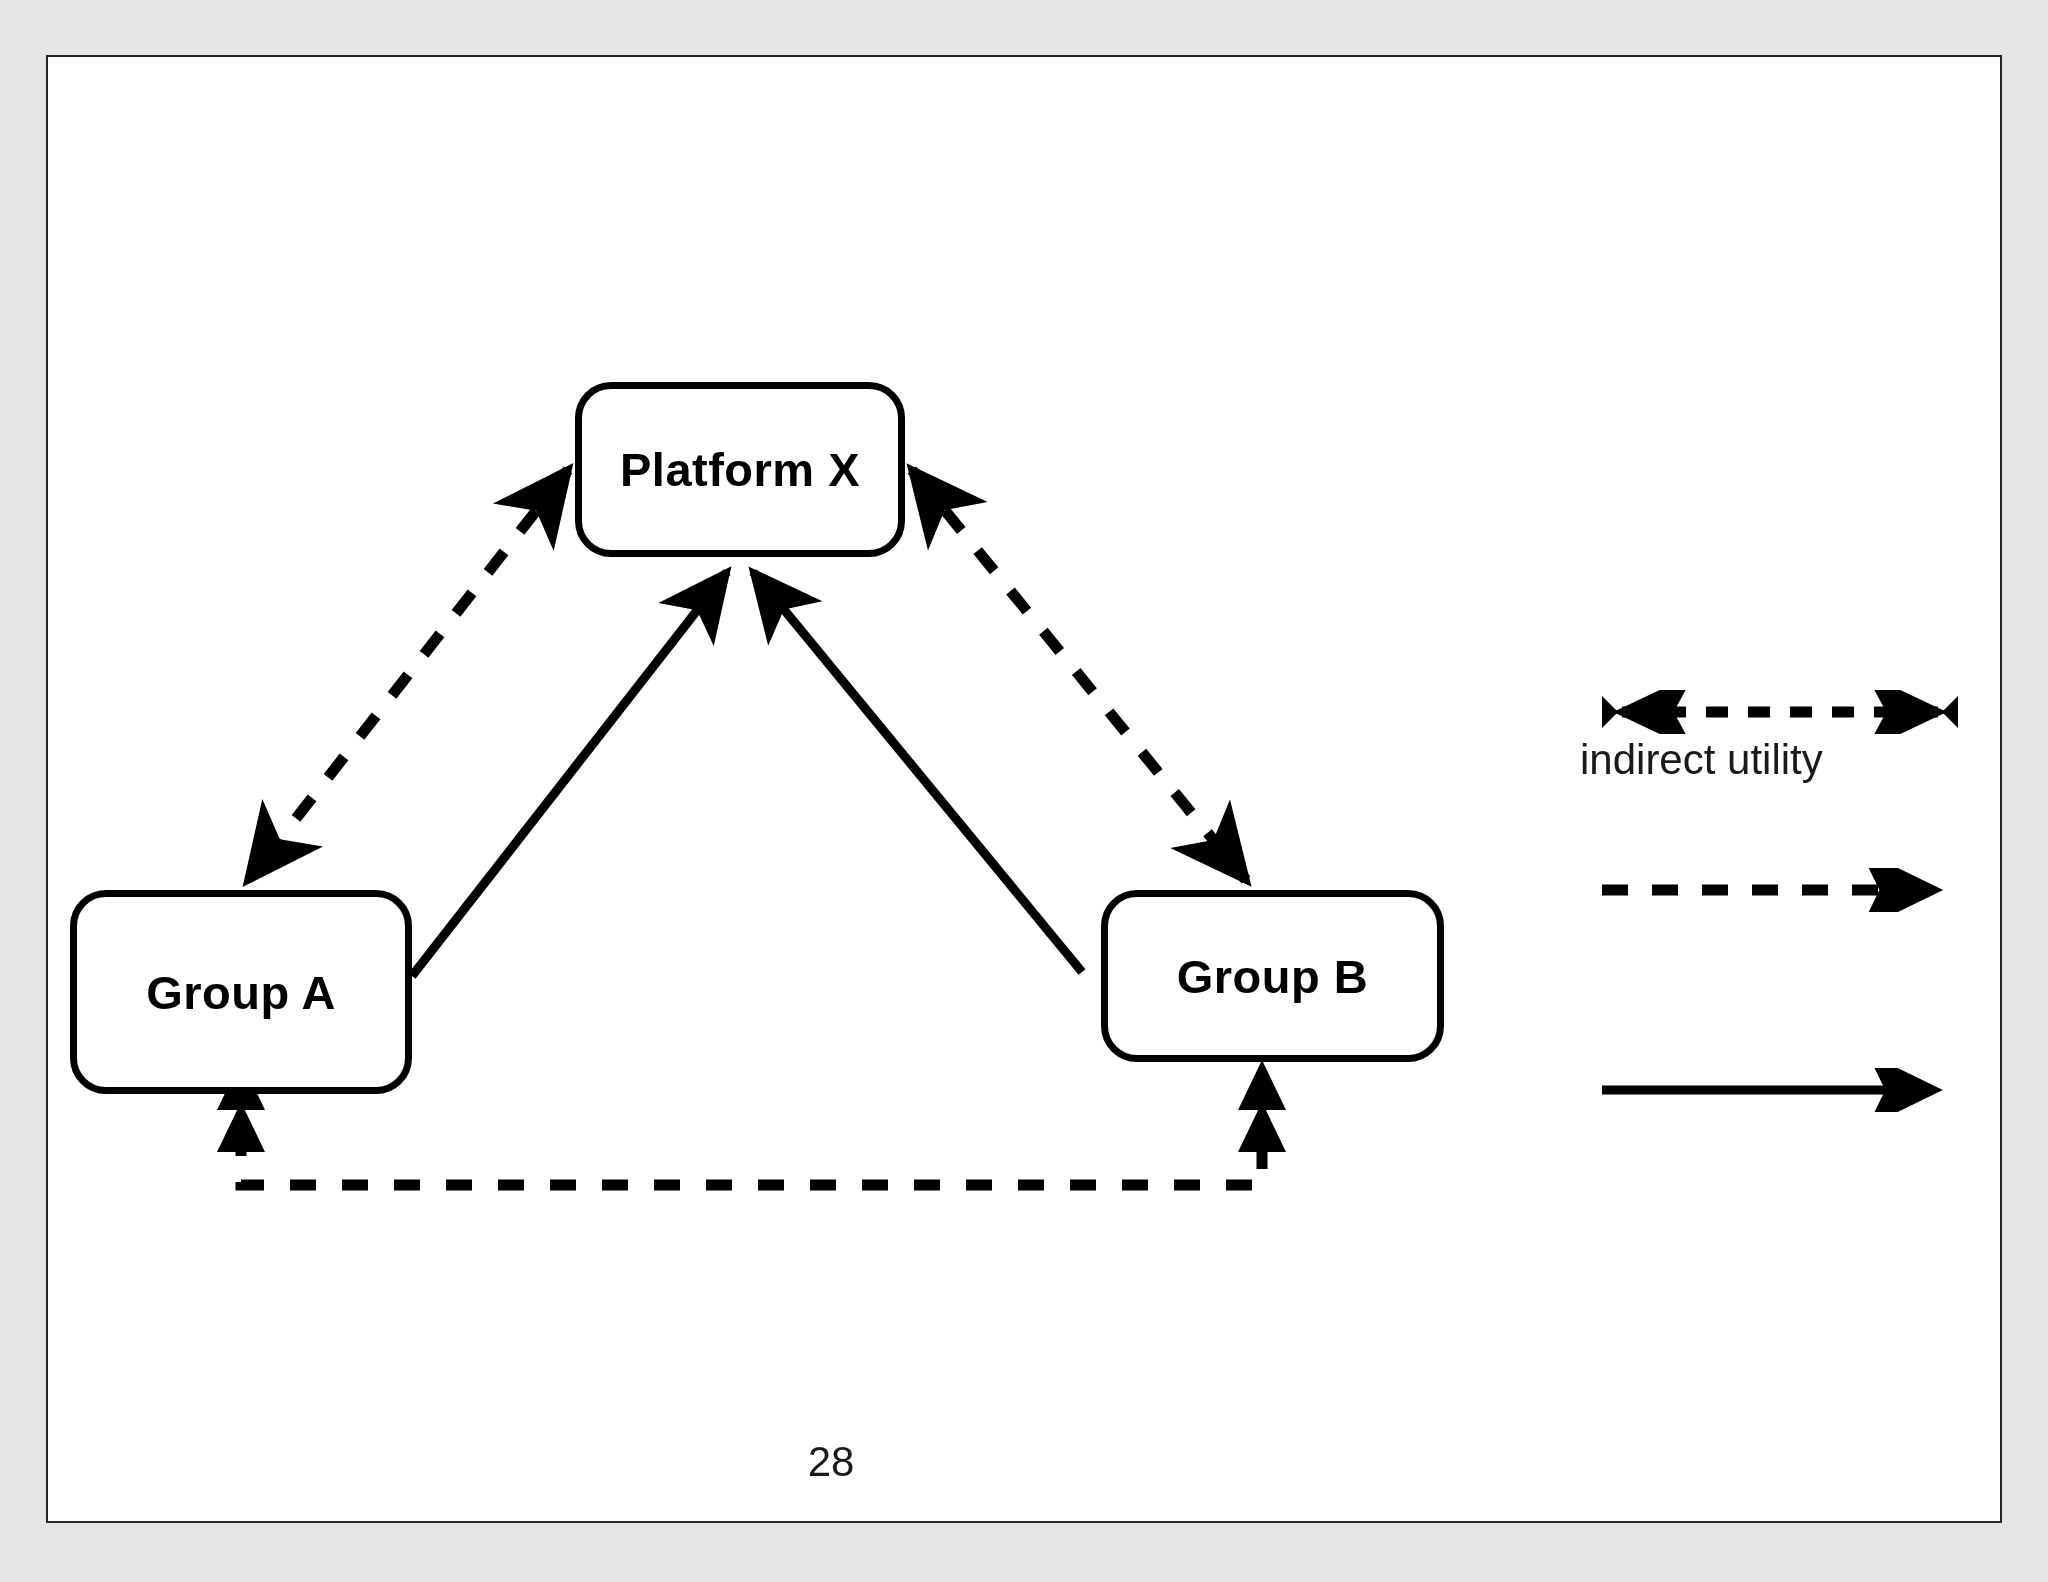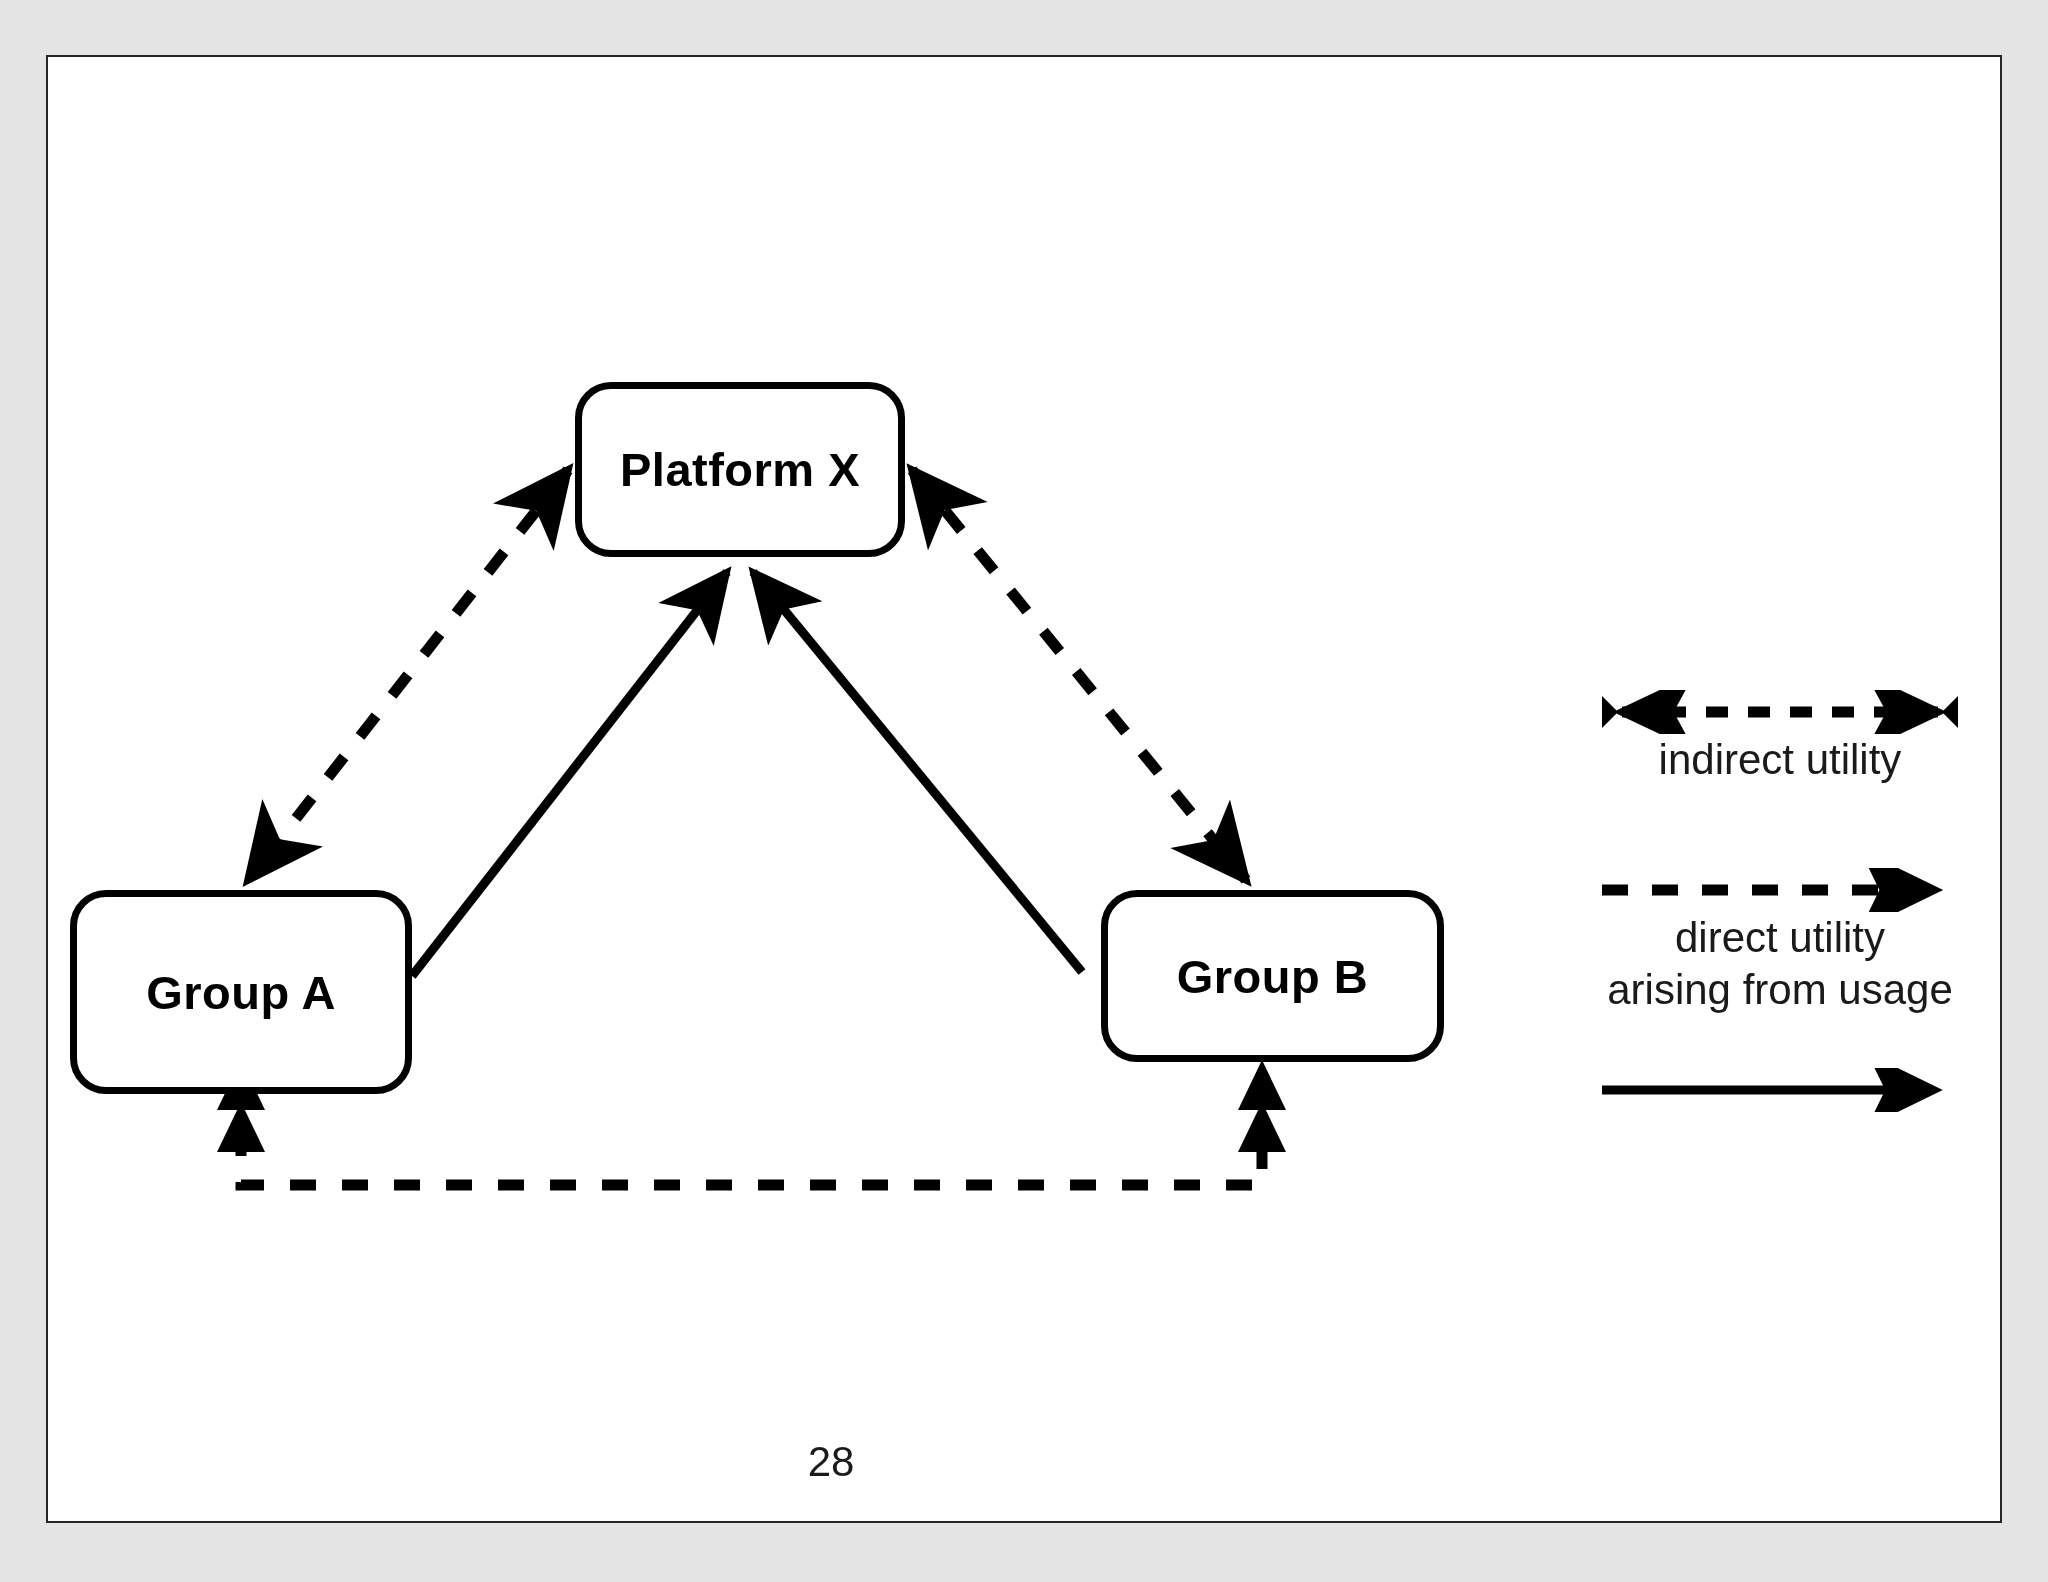--- a/index.html
+++ b/index.html
@@ -89,21 +89,21 @@
   
   #legend {
     position: absolute;
     left: 1580px;
     top: 690px;
     width: 420px;
   }
   .legend-entry {
     position: absolute;
     width: 400px;
-    text-align: center;
+    text-align: left;
   }
   .legend-art {
     position: relative;
     width: 360px;
     height: 44px;
     margin: 0 auto;
   }
   .legend-text {
     font-family: "Liberation Sans", sans-serif;
     font-size: 42px;
@@ -218,22 +218,20 @@
       <div class="legend-art">
         <svg viewBox="0 0 360 44" width="360" height="44" xmlns="http://www.w3.org/2000/svg">
           <defs>
             <marker id="lg2-dash-end" markerWidth="8" markerHeight="8" refX="6.4" refY="4" orient="auto" markerUnits="strokeWidth">
               <path d="M 0 0.3 L 7.6 4 L 0 7.7 L 1.8 4 Z" fill="#000000"></path>
             </marker>
           </defs>
           <line x1="2" y1="22" x2="330" y2="22" stroke="#000000" stroke-width="11" stroke-dasharray="26 24" stroke-linecap="butt" marker-end="url(#lg2-dash-end)"></line>
         </svg>
       </div>
-      <div class="legend-text">direct utility
-arising from usage</div>
     </div>
 
     <div class="legend-entry" id="legend-entry-charges">
       <div class="legend-art">
         <svg viewBox="0 0 360 44" width="360" height="44" xmlns="http://www.w3.org/2000/svg">
           <defs>
             <marker id="lg3-solid-end" markerWidth="9" markerHeight="9" refX="7.2" refY="4.5" orient="auto" markerUnits="strokeWidth">
               <path d="M 0 0.4 L 8.4 4.5 L 0 8.6 L 2.0 4.5 Z" fill="#000000"></path>
             </marker>
           </defs>

